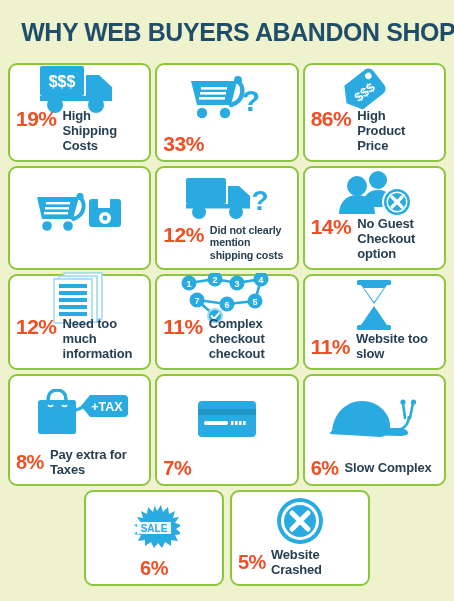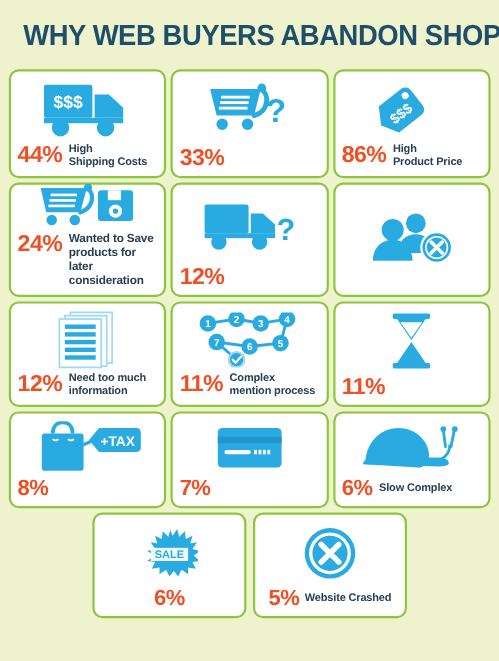--- a/index.html
+++ b/index.html
@@ -47,21 +47,21 @@
     border-radius: 9px;
     position: relative;
     display: flex;
     flex-direction: column;
     justify-content: flex-end;
     padding: 5px 6px 6px 6px;
   }
   .r1 .card { height: 99px; }
   .r2 .card { height: 104px; }
   .r3 .card { height: 96px; }
-  .r4 .card { height: 88px; }
+  .r4 .card { height: 112px; }
   .r5 .card { height: 96px; }
 
   .icon-wrap {
     flex: 1 1 auto;
     display: flex;
     align-items: center;
     justify-content: center;
     min-height: 0;
   }
   .icon-wrap svg { display: block; }
@@ -77,21 +77,21 @@
     font-weight: bold;
     font-size: 21px;
     line-height: 1;
     flex: 0 0 auto;
     letter-spacing: -0.5px;
   }
   .r4 .pct, .r5 .pct { font-size: 20px; }
   .label {
     color: #263f52;
     font-weight: bold;
-    font-size: 10px;
+    font-size: 13px;
     line-height: 1.17;
     letter-spacing: -0.15px;
   }
   .label.sm { font-size: 10.7px; }
   .stat.top { align-items: flex-start; }
   .stat.mid { align-items: center; }
 
   
   .r5 { gap: 6px; }
   .r5 .card { width: 140px; }
@@ -113,21 +113,21 @@
         <svg width="84" height="52" viewBox="0 0 84 52">
           <rect x="2" y="4" width="44" height="30" rx="2" fill="#29abe2"></rect>
           <path d="M48 13 h13 l13 12 v9 h-26 z" fill="#29abe2"></path>
           <rect x="2" y="34" width="72" height="5" fill="#29abe2"></rect>
           <circle cx="17" cy="43" r="8" fill="#29abe2"></circle>
           <circle cx="58" cy="43" r="8" fill="#29abe2"></circle>
           <text x="24" y="25" fill="#ffffff" font-family="'Liberation Sans',sans-serif" font-size="16" font-weight="bold" text-anchor="middle">$$$</text>
         </svg>
       </div>
       <div class="stat top">
-        <span class="pct">44%</span>
+        <span class="pct">19%</span>
         <span class="label" style="white-space:pre-line">High
 Shipping Costs</span>
       </div>
     </div>
 
     <div class="card">
       <div class="icon-wrap">
         <svg width="80" height="52" viewBox="0 0 80 52">
           <path d="M4 6 h46 l-6 24 h-34 z" fill="#29abe2"></path>
           <rect x="14" y="12" width="26" height="2.6" fill="#ffffff"></rect>
@@ -175,58 +175,60 @@
           <path d="M39 26 C 52 22, 52 8, 45 4" stroke="#29abe2" stroke-width="4" fill="none" stroke-linecap="round"></path>
           <circle cx="46" cy="3.5" r="3.6" fill="#29abe2"></circle>
           <circle cx="13" cy="33" r="4.8" fill="#29abe2"></circle>
           <circle cx="34" cy="33" r="4.8" fill="#29abe2"></circle>
           <path d="M58 6 h26 a3 3 0 0 1 3 3 v22 a3 3 0 0 1 -3 3 h-26 a3 3 0 0 1 -3 -3 v-22 a3 3 0 0 1 3 -3 z" fill="#29abe2"></path>
           <rect x="64" y="6" width="12" height="9" fill="#ffffff"></rect>
           <circle cx="71" cy="25" r="6" fill="#ffffff"></circle>
           <circle cx="71" cy="25" r="2.4" fill="#29abe2"></circle>
         </svg>
       </div>
-      <div class="stat top">
-        <span class="pct">24%</span>
-        <span class="label sm" style="white-space:pre-line">Wanted to Save
-products for later
-consideration</span>
-      </div>
     </div>
 
     <div class="card">
       <div class="icon-wrap">
         <svg width="86" height="48" viewBox="0 0 86 48">
           <rect x="2" y="4" width="40" height="26" rx="2" fill="#29abe2"></rect>
           <path d="M44 12 h11 l11 10 v8 h-22 z" fill="#29abe2"></path>
           <rect x="2" y="30" width="64" height="4.5" fill="#29abe2"></rect>
           <circle cx="15" cy="38" r="7" fill="#29abe2"></circle>
           <circle cx="52" cy="38" r="7" fill="#29abe2"></circle>
           <text x="76" y="36" fill="#29abe2" font-family="'Liberation Sans',sans-serif" font-size="28" font-weight="bold" text-anchor="middle">?</text>
         </svg>
       </div>
       <div class="stat top">
         <span class="pct">12%</span>
+        <span class="label sm" style="white-space:pre-line">Did not clearly
+mention
+shipping costs</span>
       </div>
     </div>
 
     <div class="card">
       <div class="icon-wrap">
         <svg width="88" height="50" viewBox="0 0 88 50">
           <circle cx="48" cy="11" r="9" fill="#29abe2"></circle>
           <path d="M32 38 c0 -11 7 -17 16 -17 s16 6 16 17 z" fill="#29abe2"></path>
           <circle cx="27" cy="17" r="10" fill="#29abe2"></circle>
           <path d="M9 45 c0 -12 8 -19 18 -19 s18 7 18 19 z" fill="#29abe2"></path>
           <circle cx="67" cy="33" r="15" fill="#ffffff"></circle>
           <circle cx="67" cy="33" r="13" fill="#29abe2"></circle>
           <circle cx="67" cy="33" r="10.5" fill="#ffffff"></circle>
           <circle cx="67" cy="33" r="9" fill="#29abe2"></circle>
           <path d="M62 28 l10 10 M72 28 l-10 10" stroke="#ffffff" stroke-width="3.2" stroke-linecap="round"></path>
         </svg>
       </div>
+      <div class="stat top">
+        <span class="pct">14%</span>
+        <span class="label" style="white-space:pre-line">No Guest
+Checkout option</span>
+      </div>
     </div>
   </div>
 
   <div class="row r3">
 
     <div class="card">
       <div class="icon-wrap">
         <svg width="60" height="54" viewBox="0 0 60 54">
           <rect x="14" y="2" width="38" height="46" fill="#ffffff" stroke="#9fd9f2" stroke-width="1.6"></rect>
           <rect x="9" y="5" width="38" height="46" fill="#ffffff" stroke="#9fd9f2" stroke-width="1.6"></rect>
@@ -270,58 +272,60 @@
             <text x="22" y="30.5">7</text>
           </g>
           <circle cx="40" cy="43" r="8" fill="#9fd9f2"></circle>
           <circle cx="40" cy="43" r="6" fill="#29abe2"></circle>
           <path d="M36.5 43 l2.6 2.8 l5 -5.6" stroke="#ffffff" stroke-width="2" fill="none" stroke-linecap="round" stroke-linejoin="round"></path>
         </svg>
       </div>
       <div class="stat top">
         <span class="pct">11%</span>
         <span class="label" style="white-space:pre-line">Complex
-mention process</span>
+checkout checkout</span>
       </div>
     </div>
 
     <div class="card">
       <div class="icon-wrap">
         <svg width="46" height="52" viewBox="0 0 46 52">
           <rect x="6" y="1" width="34" height="5" rx="1.5" fill="#29abe2"></rect>
           <rect x="6" y="46" width="34" height="5" rx="1.5" fill="#29abe2"></rect>
           <path d="M10 6 h26 l-13 19 z" fill="#29abe2"></path>
           <path d="M10 46 h26 l-13 -19 z" fill="#29abe2"></path>
           <path d="M13 9 h20 l-10 14 z" fill="#ffffff"></path>
           <path d="M14 43 h18 l-9 -12 z" fill="#29abe2"></path>
           <path d="M14 43 h18 c-1 -7 -7 -9 -9 -9 s-8 2 -9 9 z" fill="#29abe2"></path>
         </svg>
       </div>
       <div class="stat mid">
         <span class="pct">11%</span>
+        <span class="label" style="white-space:pre-line">Website too slow</span>
       </div>
     </div>
   </div>
 
   <div class="row r4">
 
     <div class="card">
       <div class="icon-wrap">
         <svg width="104" height="48" viewBox="0 0 104 48">
           <path d="M20 11 c0 -7 4 -10 9 -10 s9 3 9 10" stroke="#29abe2" stroke-width="3.4" fill="none"></path>
           <rect x="10" y="11" width="38" height="34" rx="2.5" fill="#29abe2"></rect>
           <path d="M20 16 a3 3 0 0 0 5 0" stroke="#ffffff" stroke-width="1.6" fill="none"></path>
           <path d="M34 16 a3 3 0 0 0 5 0" stroke="#ffffff" stroke-width="1.6" fill="none"></path>
           <path d="M46 22 C 56 18, 58 16, 62 15" stroke="#29abe2" stroke-width="3" fill="none"></path>
           <path d="M62 6 h34 a4 4 0 0 1 4 4 v14 a4 4 0 0 1 -4 4 h-34 l-9 -11 z" fill="#29abe2"></path>
           <text x="79" y="22" fill="#ffffff" font-family="'Liberation Sans',sans-serif" font-size="12.5" font-weight="bold" text-anchor="middle">+TAX</text>
         </svg>
       </div>
       <div class="stat mid">
         <span class="pct">8%</span>
+        <span class="label" style="white-space:pre-line">Pay extra for Taxes</span>
       </div>
     </div>
 
     <div class="card">
       <div class="icon-wrap">
         <svg width="64" height="44" viewBox="0 0 64 44">
           <rect x="3" y="4" width="58" height="36" rx="4" fill="#29abe2"></rect>
           <rect x="3" y="12" width="58" height="6" fill="#2196c9"></rect>
           <rect x="9" y="24" width="24" height="4" rx="2" fill="#ffffff"></rect>
           <g fill="#ffffff">

